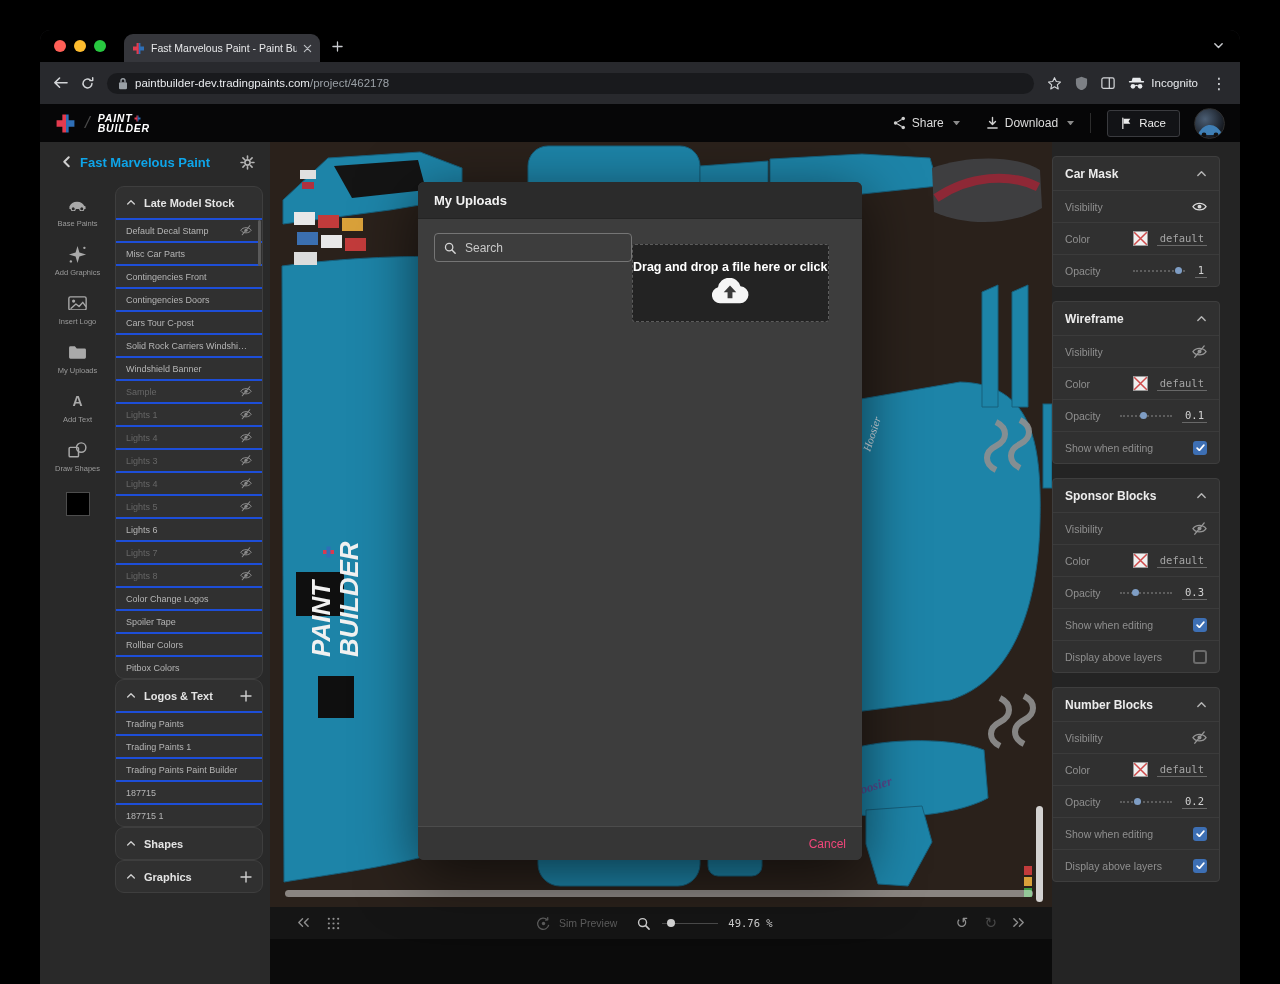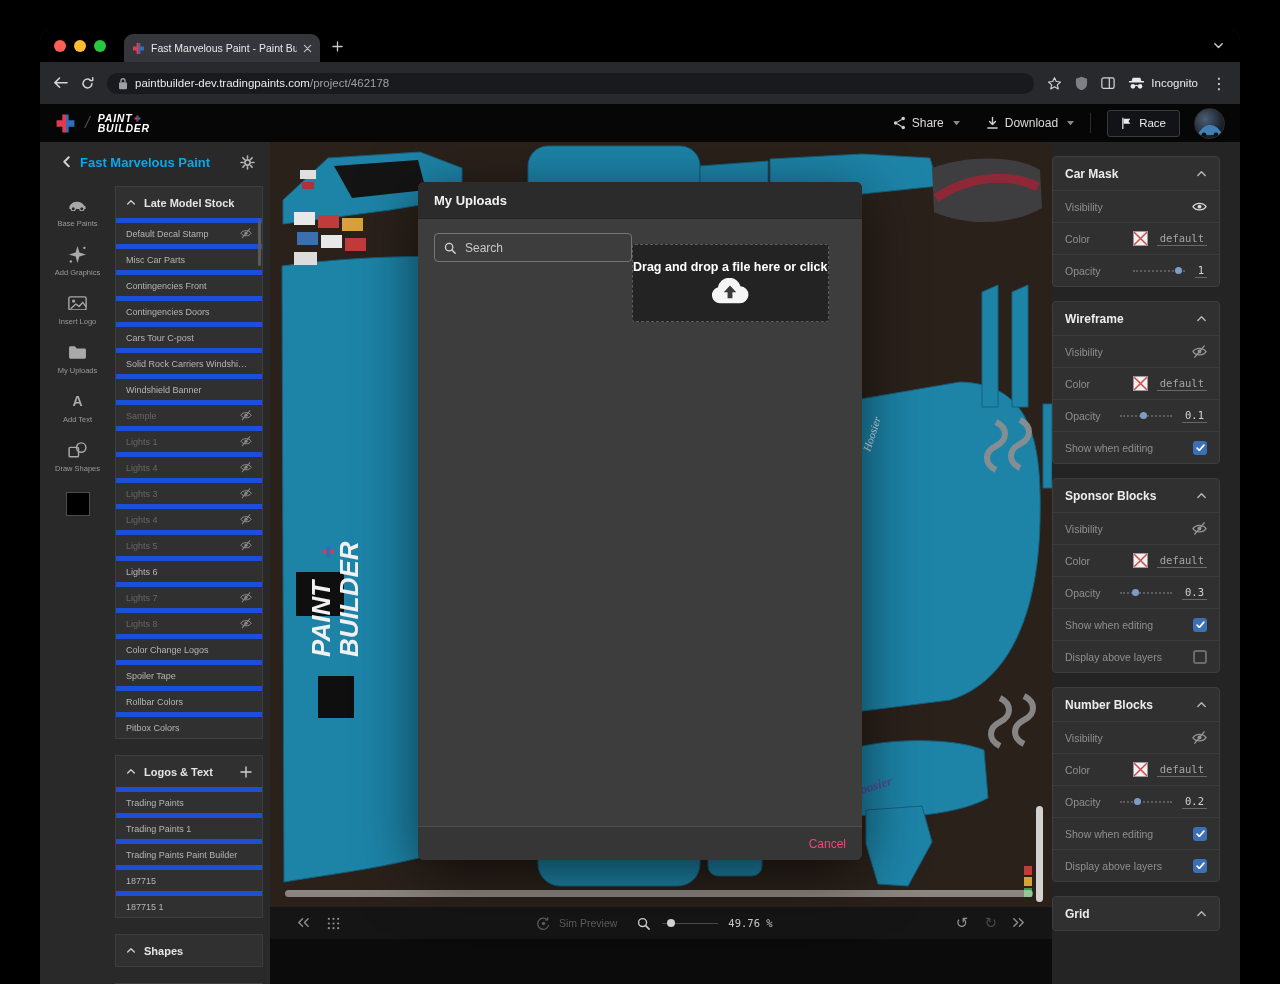--- a/index.html
+++ b/index.html
@@ -43,26 +43,26 @@
   .sb-head{height:40px;display:flex;align-items:center;gap:9px;padding:0 12px 0 22px;}
   .sb-back{color:#cfcfcf;display:flex}
   .sb-title{font-size:13px;font-weight:bold;color:#0ea5e9;flex:1;white-space:nowrap;overflow:hidden;}
   .sb-gear{color:#b5b5b5;display:flex;padding-right:3px}
   .toolrail{position:absolute;left:0;top:54px;width:75px;display:flex;flex-direction:column;align-items:center;gap:17px;}
   .tool{display:flex;flex-direction:column;align-items:center;gap:5px;color:#a9a9a9;width:100%;cursor:pointer;}
   .tool .ticon{height:18px;display:flex;align-items:center;}
   .tool .tlabel{font-size:7.5px;color:#9a9a9a;}
   .swatch-cur{width:22px;height:22px;border:1px solid #4d4d4d;margin-top:2px;cursor:pointer;}
   .layers{position:absolute;left:75px;top:44px;width:148px;bottom:0;overflow:hidden;}
-  .section{background:#303030;border:1px solid #3e3e3e;border-radius:0;margin-bottom:16px;position:relative;}
+  .section{background:#303030;border:1px solid #3e3e3e;border-radius:9px;position:relative;}
   .sec-h{height:31px;display:flex;align-items:center;gap:8px;padding:0 10px;cursor:pointer;}
   .sec-h .chev{color:#cfcfcf;display:flex}
   .sec-t{font-size:11px;font-weight:bold;color:#e4e4e4;flex:1;white-space:nowrap;}
   .sec-add{color:#cfcfcf;display:flex}
-  .lrow{height:21px;display:flex;align-items:center;padding:0 10px;border-top:5px solid #1d4ed8;cursor:pointer;}
+  .lrow{height:21px;display:flex;align-items:center;padding:0 10px;border-top:2px solid #1d4ed8;cursor:pointer;}
   .lname{font-size:9px;color:#b5b5b5;flex:1;white-space:nowrap;overflow:hidden;text-overflow:ellipsis;}
   .lrow.dim .lname{color:#666}
   .leye{color:#8d8d8d;display:flex;margin-left:6px;flex:none}
   .sb-thumb{position:absolute;right:1px;top:33px;width:3px;height:46px;background:#5a5a5a;border-radius:2px;}
   
   .canvas{width:782px;flex:none;position:relative;background:#0c0c0c;}
   .canvasbar{position:absolute;left:0;top:765px;width:782px;height:32px;background:#151515;display:flex;align-items:center;padding:0 26px;box-sizing:border-box;}
   .cb-icon{color:#8e8e8e;display:flex;align-items:center;cursor:pointer}
   .cb-icon.dim{color:#5d5d5d}
   .simprev{font-size:10.5px;color:#5d5d5d;margin-left:8px;}
@@ -848,30 +848,20 @@
             </div>
             <div class="prow">
               <span class="prow-label">Display above layers</span>
               <span class="cbx checked">
                 <svg width="9" viewBox="0 0 12 10" fill="none">
                   <path d="M1.5 5.5l3 3 6-7" stroke="#fff" stroke-width="2.2" stroke-linecap="round" stroke-linejoin="round"></path>
                 </svg>
               </span>
             </div>
           </div>
-          <div class="panel">
-            <div class="panel-h">
-              <span class="panel-t">Grid</span>
-              <span class="chev">
-                <svg width="11" viewBox="0 0 12 8" fill="none">
-                  <path d="M2 6l4-4 4 4" stroke="currentColor" stroke-width="1.6" stroke-linecap="round" stroke-linejoin="round"></path>
-                </svg>
-              </span>
-            </div>
-          </div>
         </div>
     </div>
 
     <div class="modal">
       <div class="modal-h">
         <span class="modal-t">My Uploads</span>
       </div>
       <div class="modal-body">
         <div class="msearch">
           <span class="sic" id="ic-msearch">

